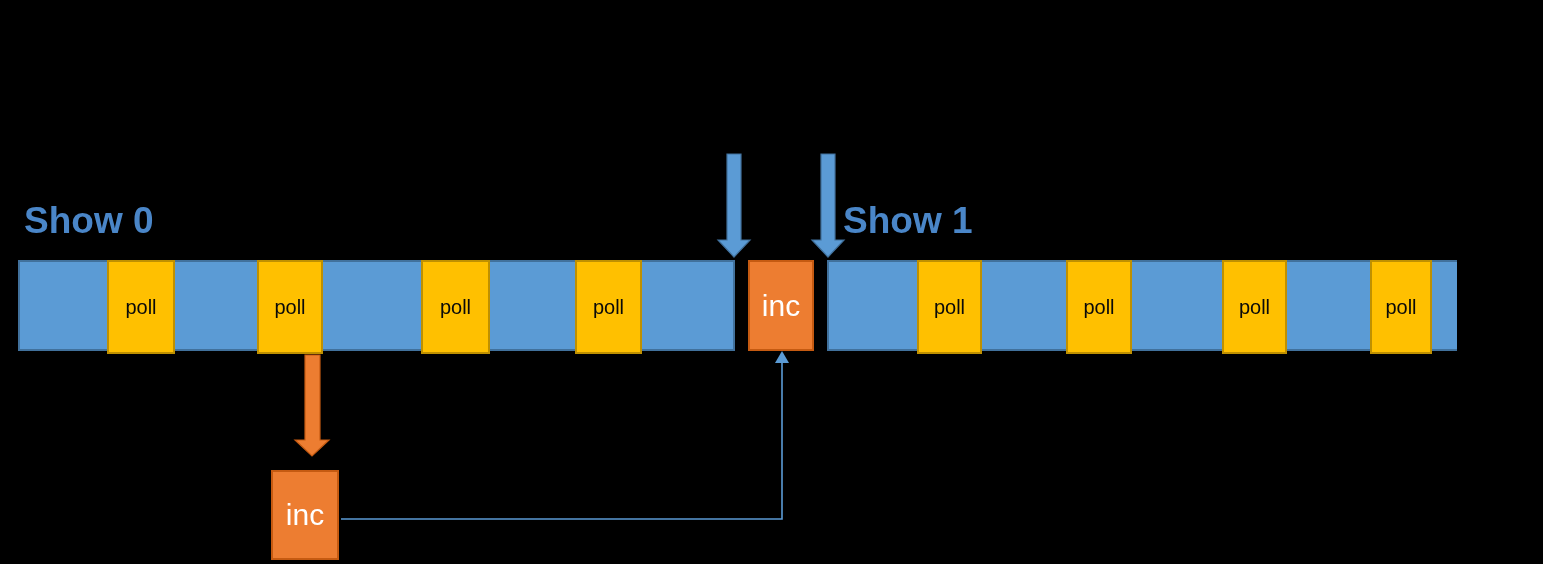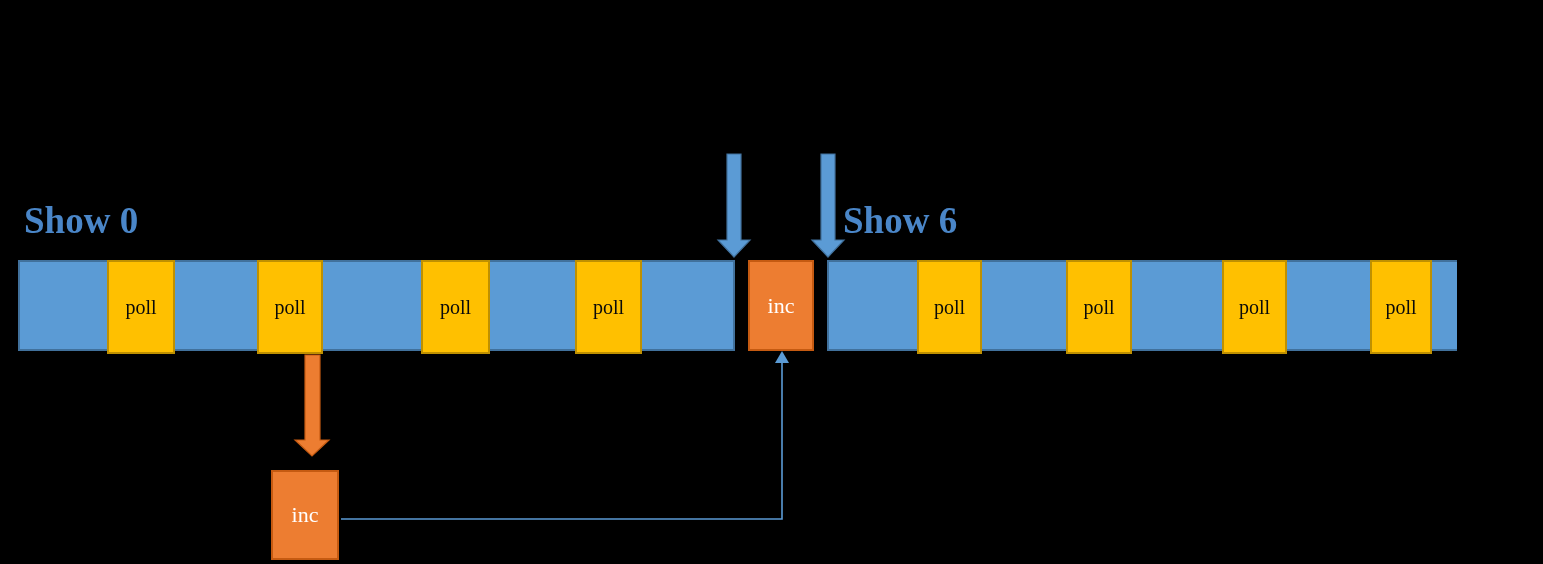--- a/index.html
+++ b/index.html
@@ -1,21 +1,21 @@
 <!DOCTYPE html>
 <html><head>
 <meta charset="utf-8">
 <style>
   html,body{margin:0;padding:0;background:#000;}
   .canvas{
     position:relative;
     width:1457px;height:564px;
     background:var(--bg,#000);
     overflow:hidden;
-    font-family:Liberation Serif, serif;
+    font-family:Liberation Sans, sans-serif;
   }
   .show-label{
     position:absolute;
     font-size:37px;
     font-weight:bold;
     line-height:37px;
     color:var(--label-blue,#4A86C8);
     white-space:nowrap;
   }
   #show0{left:24px;top:202px;}
@@ -38,39 +38,39 @@
     display:flex;align-items:center;justify-content:center;
     font-size:20px;color:#0a0a0a;
     z-index:3;
   }
   .inc-block{
     position:absolute;
     box-sizing:border-box;
     background:var(--orange,#ED7D31);
     border:2px solid var(--orange-border,#C55A11);
     display:flex;align-items:center;justify-content:center;
-    font-size:22px;color:#ffffff;
+    font-size:30px;color:#ffffff;
     z-index:3;
   }
   #inc-top{left:748px;top:260px;width:66px;height:91px;}
   #inc-bottom{left:271px;top:470px;width:68px;height:90px;}
   .arrow-svg{position:absolute;z-index:4;}
   .blue-arrow-shape{fill:var(--blue,#5B9BD5);stroke:var(--blue-border,#41719C);stroke-width:1.2;}
   .orange-arrow-shape{fill:var(--orange,#ED7D31);stroke:var(--orange-border,#C55A11);stroke-width:1.2;}
   .connector-line{stroke:var(--blue,#5B9BD5);stroke-width:1.6;fill:none;}
   .connector-head{fill:var(--blue,#5B9BD5);stroke:none;}
 </style>
 </head>
 <body>
 
 <div class="canvas" style="--bg: #000000; --label-blue: #4A86C8; --blue: #5B9BD5; --blue-border: #41719C; --yellow: #FFC000; --yellow-border: #BF9000; --orange: #ED7D31; --orange-border: #C55A11;">
 
   <div class="show-label" id="show0">Show 0</div>
 
-  <div class="show-label" id="show1">Show 6</div>
+  <div class="show-label" id="show1">Show 1</div>
 
   <div class="bar-segment" id="bar-left"></div>
   <div class="bar-segment" id="bar-right"></div>
 
   <div id="poll-container">
       <div class="poll-block" style="left: 107px; width: 68px;">poll</div>
       <div class="poll-block" style="left: 257px; width: 66px;">poll</div>
       <div class="poll-block" style="left: 421px; width: 69px;">poll</div>
       <div class="poll-block" style="left: 575px; width: 67px;">poll</div>
       <div class="poll-block" style="left: 917px; width: 65px;">poll</div>

